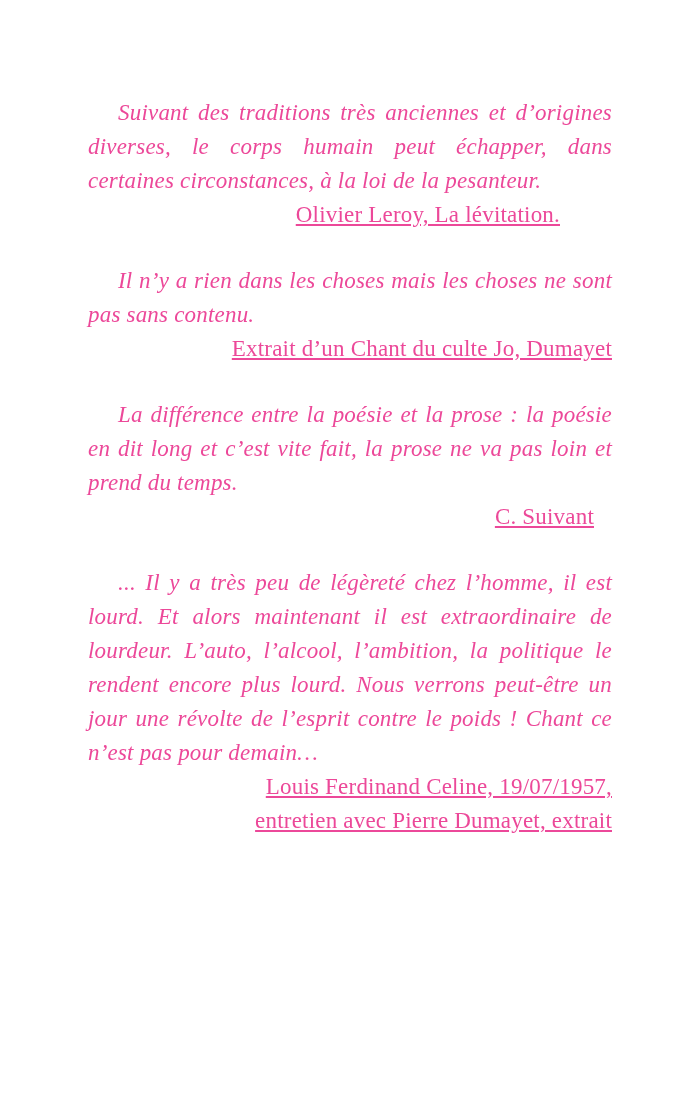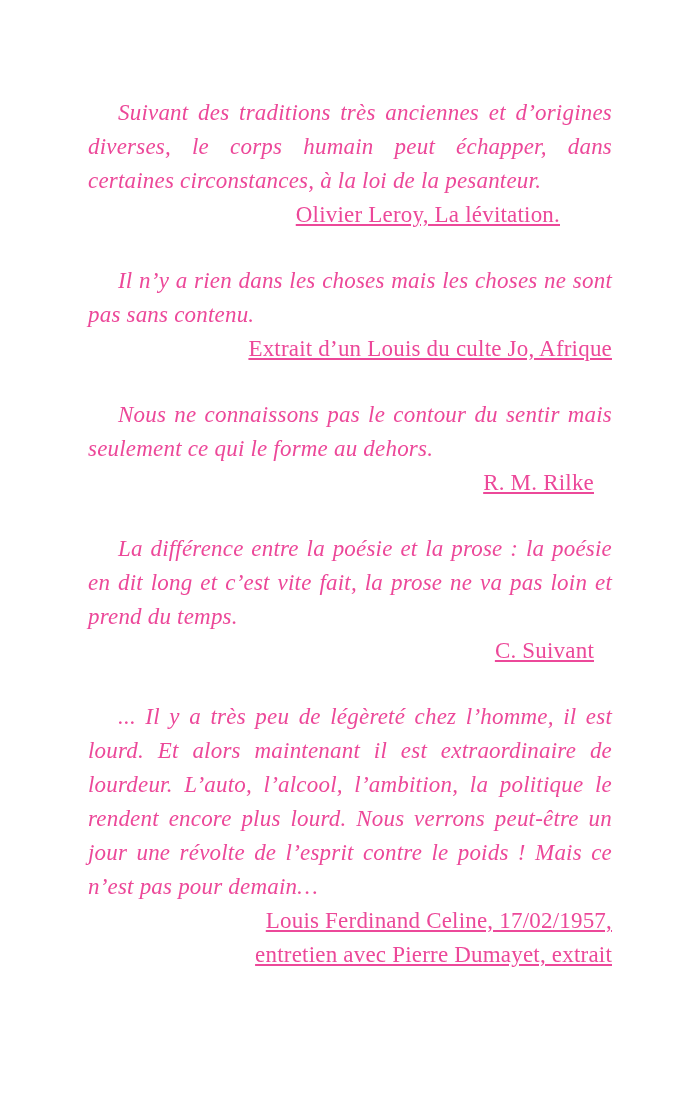--- a/index.html
+++ b/index.html
@@ -48,32 +48,28 @@
 
 <div class="page">
 
   <section class="epigraph">
     <p class="quote">Suivant des traditions très anciennes et d’origines diverses, le corps humain peut échapper, dans certaines circonstances, à la loi de la pesanteur.</p>
     <p class="attribution attr-pad-lg">Olivier Leroy, La lévitation.</p>
   </section>
 
   <section class="epigraph">
     <p class="quote">Il n’y a rien dans les choses mais les choses ne sont pas sans contenu.</p>
-    <p class="attribution">Extrait d’un Louis du culte Jo, Afrique</p>
+    <p class="attribution">Extrait d’un Chant du culte Jo, Dumayet</p>
   </section>
 
-  <section class="epigraph">
-    <p class="quote">Nous ne connaissons pas le contour du sentir mais seulement ce qui le forme au dehors.</p>
-    <p class="attribution attr-pad-sm">R. M. Rilke</p>
-  </section>
 
   <section class="epigraph">
     <p class="quote">La différence entre la poésie et la prose : la poésie en dit long et c’est vite fait, la prose ne va pas loin et prend du temps.</p>
     <p class="attribution attr-pad-sm">C. Suivant</p>
   </section>
 
   <section class="epigraph">
-    <p class="quote">... Il y a très peu de légèreté chez l’homme, il est lourd. Et alors maintenant il est extraordinaire de lourdeur. L’auto, l’alcool, l’ambition, la politique le rendent encore plus lourd. Nous verrons peut-être un jour une révolte de l’esprit contre le poids ! Mais ce n’est pas pour demain…</p>
-    <p class="attribution">Louis Ferdinand Celine, 17/02/1957,</p>
+    <p class="quote">... Il y a très peu de légèreté chez l’homme, il est lourd. Et alors maintenant il est extraordinaire de lourdeur. L’auto, l’alcool, l’ambition, la politique le rendent encore plus lourd. Nous verrons peut-être un jour une révolte de l’esprit contre le poids ! Chant ce n’est pas pour demain…</p>
+    <p class="attribution">Louis Ferdinand Celine, 19/07/1957,</p>
     <p class="attribution">entretien avec Pierre Dumayet, extrait</p>
   </section>
 
 </div>
 
 </body></html>

